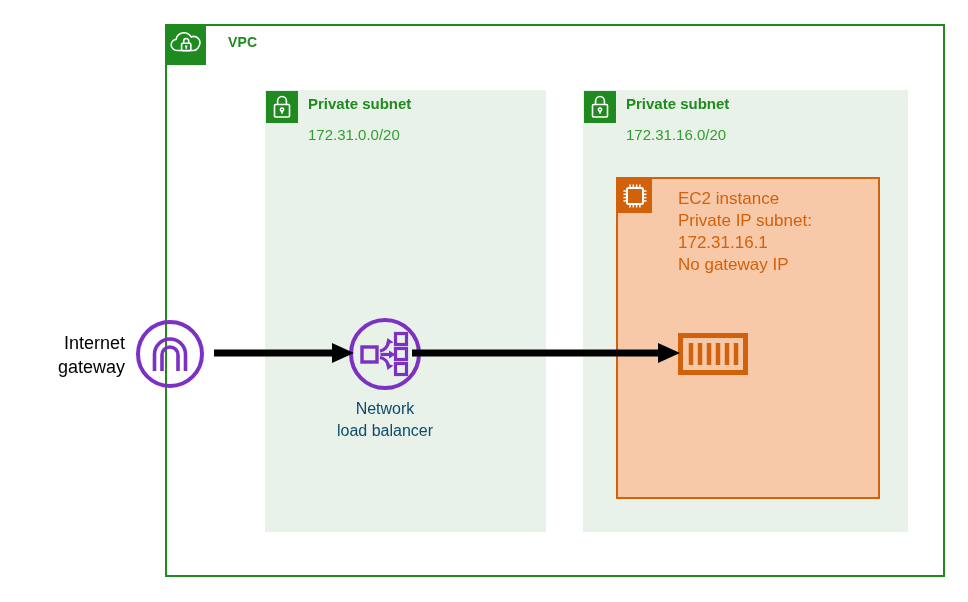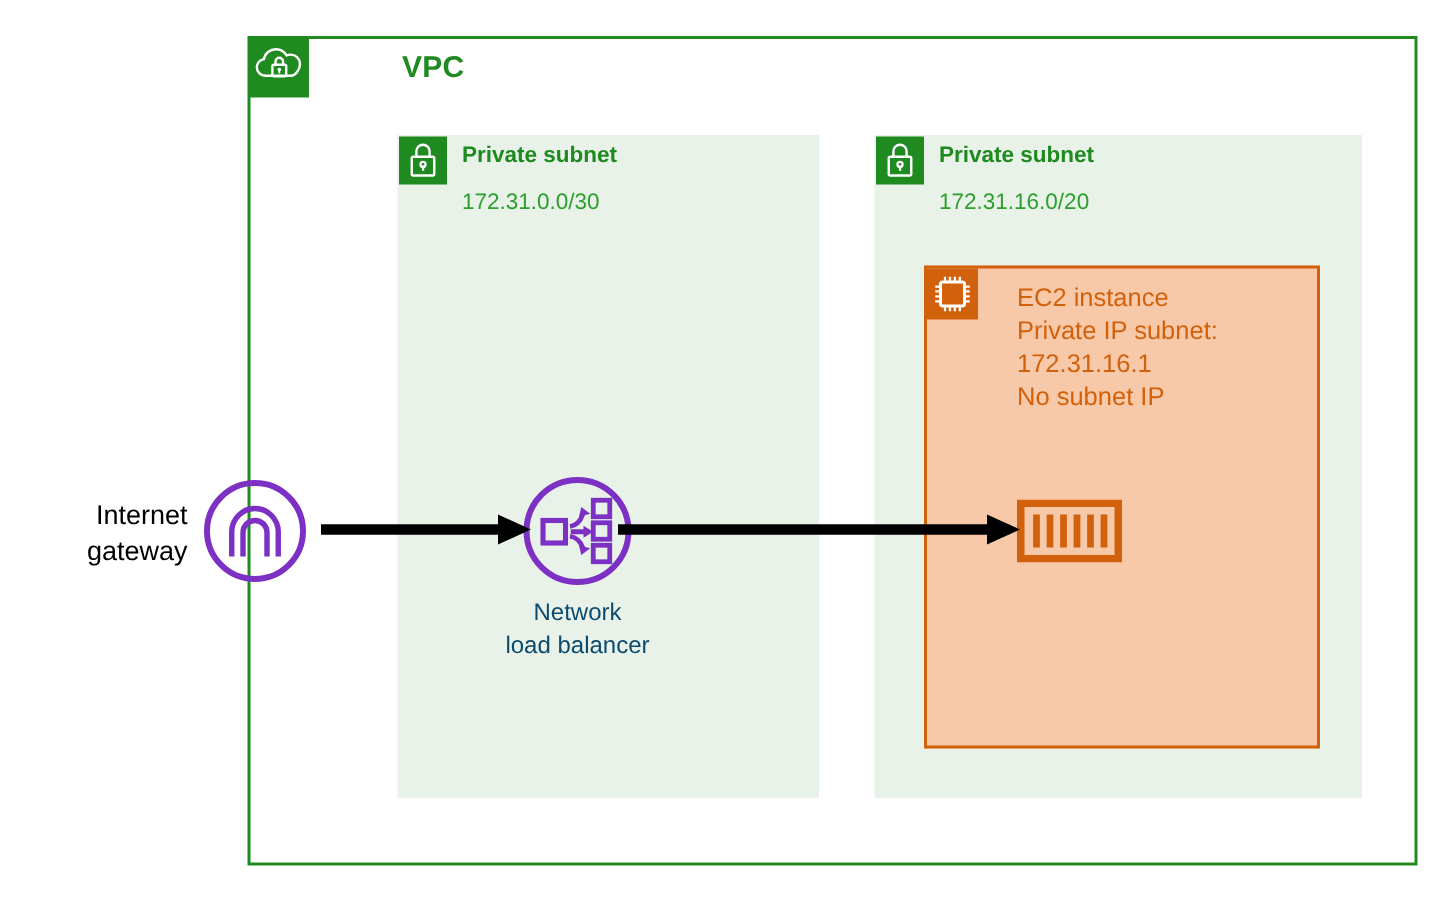--- a/index.html
+++ b/index.html
@@ -34,25 +34,24 @@
     left: 166px;
     top: 25px;
     width: 40px;
     height: 40px;
     background: #1F8A1F;
   }
   #vpc-label {
     left: 228px;
     top: 34px;
     color: #1F8A1F;
-    font-size: 20px;
+    font-size: 14px;
     font-weight: bold;
     letter-spacing: .2px;
     white-space: nowrap;
-    margin-left: 40px;
   }
 
   
   .subnet-box {
     background: #E8F2E8;
   }
   #public-subnet-box  { left: 265px; top: 90px; width: 281px; height: 442px; }
   #private-subnet-box { left: 583px; top: 90px; width: 325px; height: 442px; }
 
   .subnet-icon {
@@ -184,21 +183,21 @@
   <div class="abs subnet-box" id="public-subnet-box"></div>
   <div class="abs subnet-icon" id="public-subnet-icon">
     <svg width="32" height="32" viewBox="0 0 32 32" aria-hidden="true">
       <rect x="8.5" y="13.5" width="15" height="12.5" rx="1" fill="none" stroke="#ffffff" stroke-width="1.6"></rect>
       <path d="M11.6 13.5 v-3.6 a4.4 4.4 0 0 1 8.8 0 v3.6" fill="none" stroke="#ffffff" stroke-width="1.6"></path>
       <circle cx="16" cy="18.6" r="1.7" fill="none" stroke="#ffffff" stroke-width="1.5"></circle>
       <rect x="15.3" y="19.4" width="1.5" height="3.4" fill="#ffffff"></rect>
     </svg>
   </div>
   <div class="abs subnet-title" id="public-subnet-title">Private subnet</div>
-  <div class="abs subnet-cidr" id="public-subnet-cidr">172.31.0.0/30</div>
+  <div class="abs subnet-cidr" id="public-subnet-cidr">172.31.0.0/20</div>
 
   <div class="abs subnet-box" id="private-subnet-box"></div>
   <div class="abs subnet-icon" id="private-subnet-icon">
     <svg width="32" height="32" viewBox="0 0 32 32" aria-hidden="true">
       <rect x="8.5" y="13.5" width="15" height="12.5" rx="1" fill="none" stroke="#ffffff" stroke-width="1.6"></rect>
       <path d="M11.6 13.5 v-3.6 a4.4 4.4 0 0 1 8.8 0 v3.6" fill="none" stroke="#ffffff" stroke-width="1.6"></path>
       <circle cx="16" cy="18.6" r="1.7" fill="none" stroke="#ffffff" stroke-width="1.5"></circle>
       <rect x="15.3" y="19.4" width="1.5" height="3.4" fill="#ffffff"></rect>
     </svg>
   </div>
@@ -226,21 +225,21 @@
         <line x1="25" y1="15.3" x2="28.5" y2="15.3"></line>
         <line x1="25" y1="18.6" x2="28.5" y2="18.6"></line>
         <line x1="25" y1="21.9" x2="28.5" y2="21.9"></line>
       </g>
     </svg>
   </div>
   <div class="abs" id="ec2-text">
     <div>EC2 instance</div>
     <div>Private IP subnet:</div>
     <div>172.31.16.1</div>
-    <div>No subnet IP</div>
+    <div>No gateway IP</div>
   </div>
 
   <div class="abs" id="container-icon">
     <svg width="70" height="42" viewBox="0 0 70 42" aria-hidden="true">
       <rect x="2.5" y="2.5" width="65" height="37" fill="none" stroke="#D2610C" stroke-width="5"></rect>
       <g stroke="#D2610C" stroke-width="4.5">
         <line x1="13" y1="10" x2="13" y2="32"></line>
         <line x1="22" y1="10" x2="22" y2="32"></line>
         <line x1="31" y1="10" x2="31" y2="32"></line>
         <line x1="40" y1="10" x2="40" y2="32"></line>

